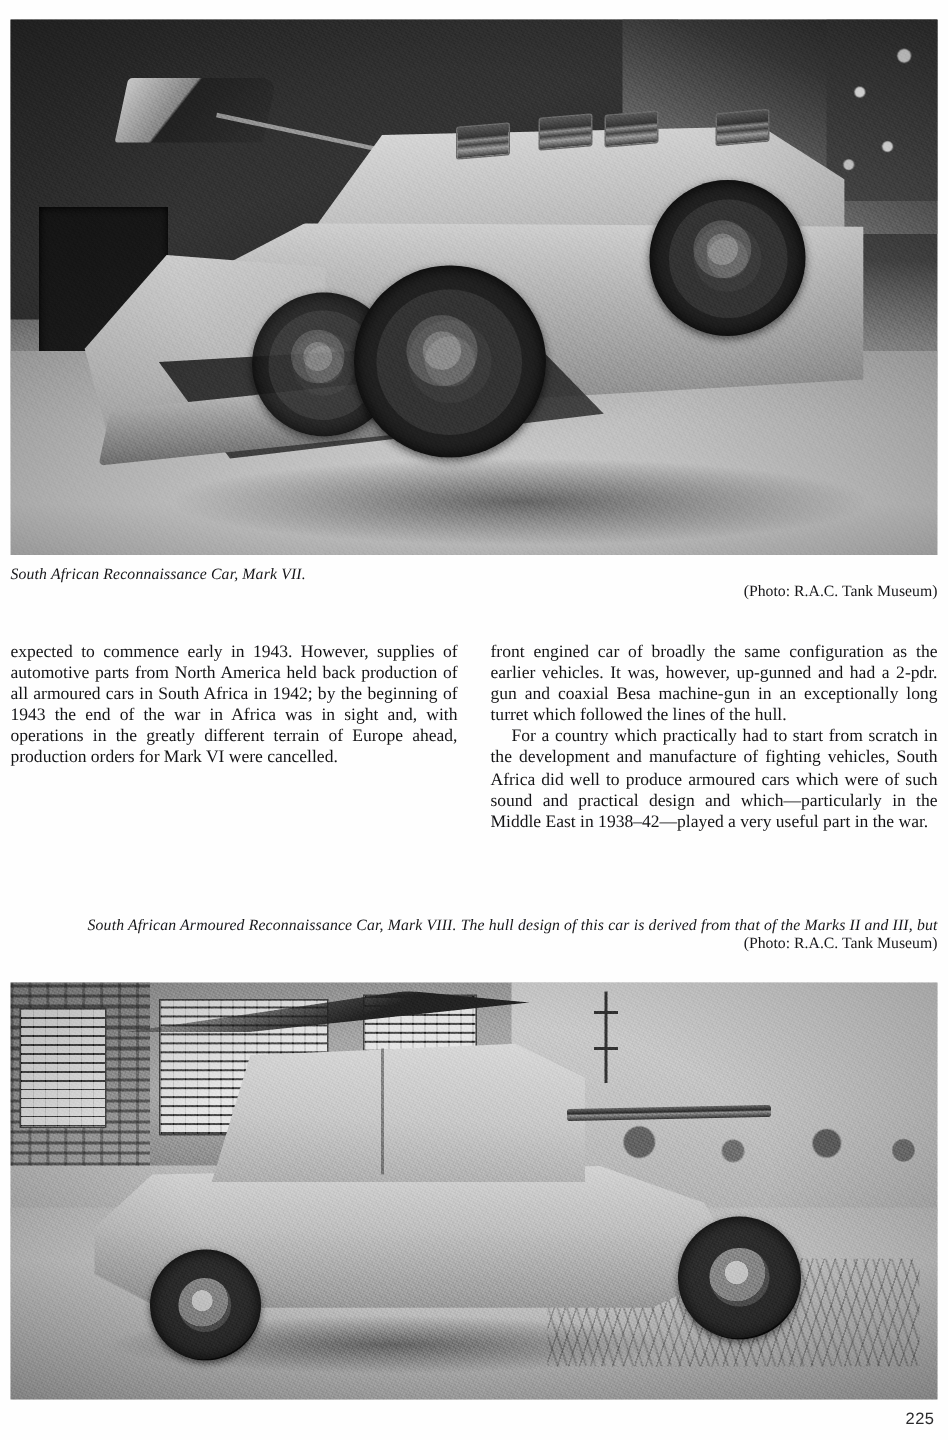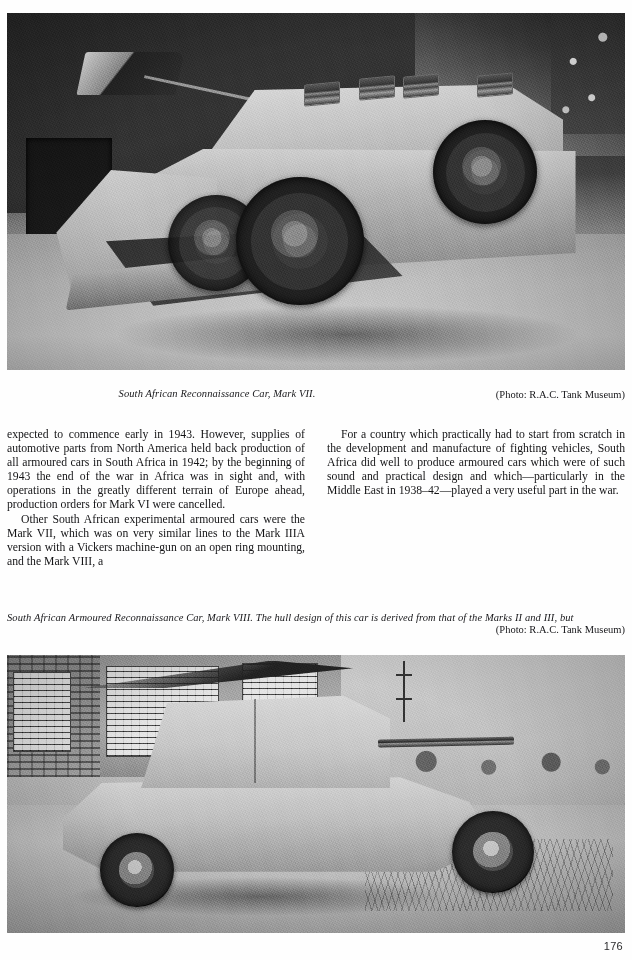--- a/index.html
+++ b/index.html
@@ -368,39 +368,38 @@
     position: absolute;
     font-family: "Liberation Serif", serif;
     font-style: italic;
     font-size: 10.5px;
     line-height: 11.6px;
     color: #17171a;
     letter-spacing: .1px;
   }
   #caption-top {
     left: 7px;
-    top: 388px;
+    top: 378px;
     width: 420px;
-    text-align: center;
   }
   #credit-top {
     position: absolute;
     right: 7px;
     top: 389px;
     font-family: "Liberation Serif", serif;
     font-size: 10.5px;
     color: #17171a;
     text-align: right;
   }
   #caption-bottom {
     left: 7px;
     top: 612px;
     width: 618px;
   }
-  #caption-bottom .cap-line { display: block; }
+  #caption-bottom .cap-line { display: block; text-align: right; }
   #credit-bottom {
     position: absolute;
     right: 7px;
     top: 624px;
     font-family: "Liberation Serif", serif;
     font-style: normal;
     font-size: 10.5px;
     color: #17171a;
     text-align: right;
   }
@@ -473,23 +472,23 @@
     <div class="grain"></div>
     <div class="vignette"></div>
   </div>
 
   <div class="caption" id="caption-top">South African Reconnaissance Car, Mark VII.</div>
   <div id="credit-top">(Photo: R.A.C. Tank Museum)</div>
 
   <div id="body-text">
     <div class="column">
       <p class="first">expected to commence early in 1943. However, supplies of automotive parts from North America held back production of all armoured cars in South Africa in 1942; by the beginning of 1943 the end of the war in Africa was in sight and, with operations in the greatly different terrain of Europe ahead, production orders for Mark VI were cancelled.</p>
-      <p>Other South African experimental armoured cars were the Mark VII, which was on very similar lines to the Mark IIIA version with a Vickers machine-gun on an open ring mounting, and the Mark VIII, a</p>
     </div>
     <div class="column">
+      <p class="first">front engined car of broadly the same configuration as the earlier vehicles. It was, however, up-gunned and had a 2-pdr. gun and coaxial Besa machine-gun in an exceptionally long turret which followed the lines of the hull.</p>
       <p>For a country which practically had to start from scratch in the development and manufacture of fighting vehicles, South Africa did well to produce armoured cars which were of such sound and practical design and which—particularly in the Middle East in 1938–42—played a very useful part in the war.</p>
     </div>
   </div>
 
   <div class="caption" id="caption-bottom">
     <span class="cap-line">South African Armoured Reconnaissance Car, Mark VIII. The hull design of this car is derived from that of the Marks II and III, but</span>
   </div>
   <div id="credit-bottom">(Photo: R.A.C. Tank Museum)</div>
 
   <div class="plate" id="photo-bottom">
@@ -510,15 +509,15 @@
     <div class="turret-seam"></div>
     <div class="gun"></div>
     <div class="aerial"></div>
     <div class="wheel wheel-front"></div>
     <div class="wheel wheel-rear"></div>
 
     <div class="grain"></div>
     <div class="vignette"></div>
   </div>
 
-  <div id="page-number">176</div>
+  <div id="page-number">225</div>
 
 </div>
 
 </body></html>

